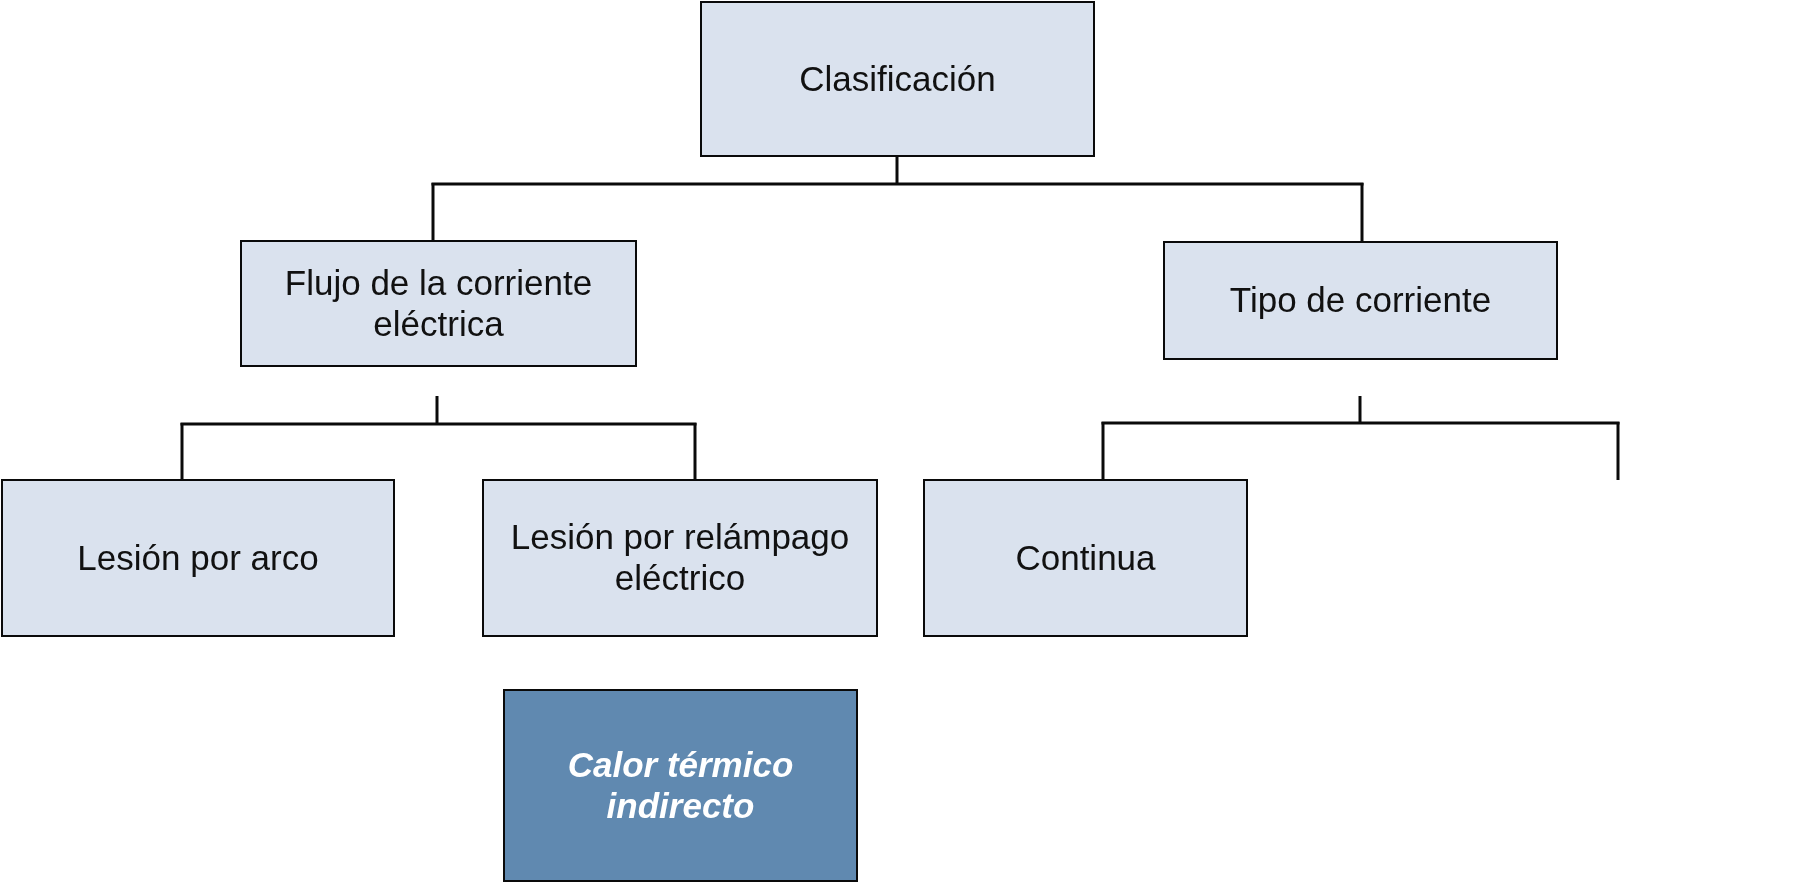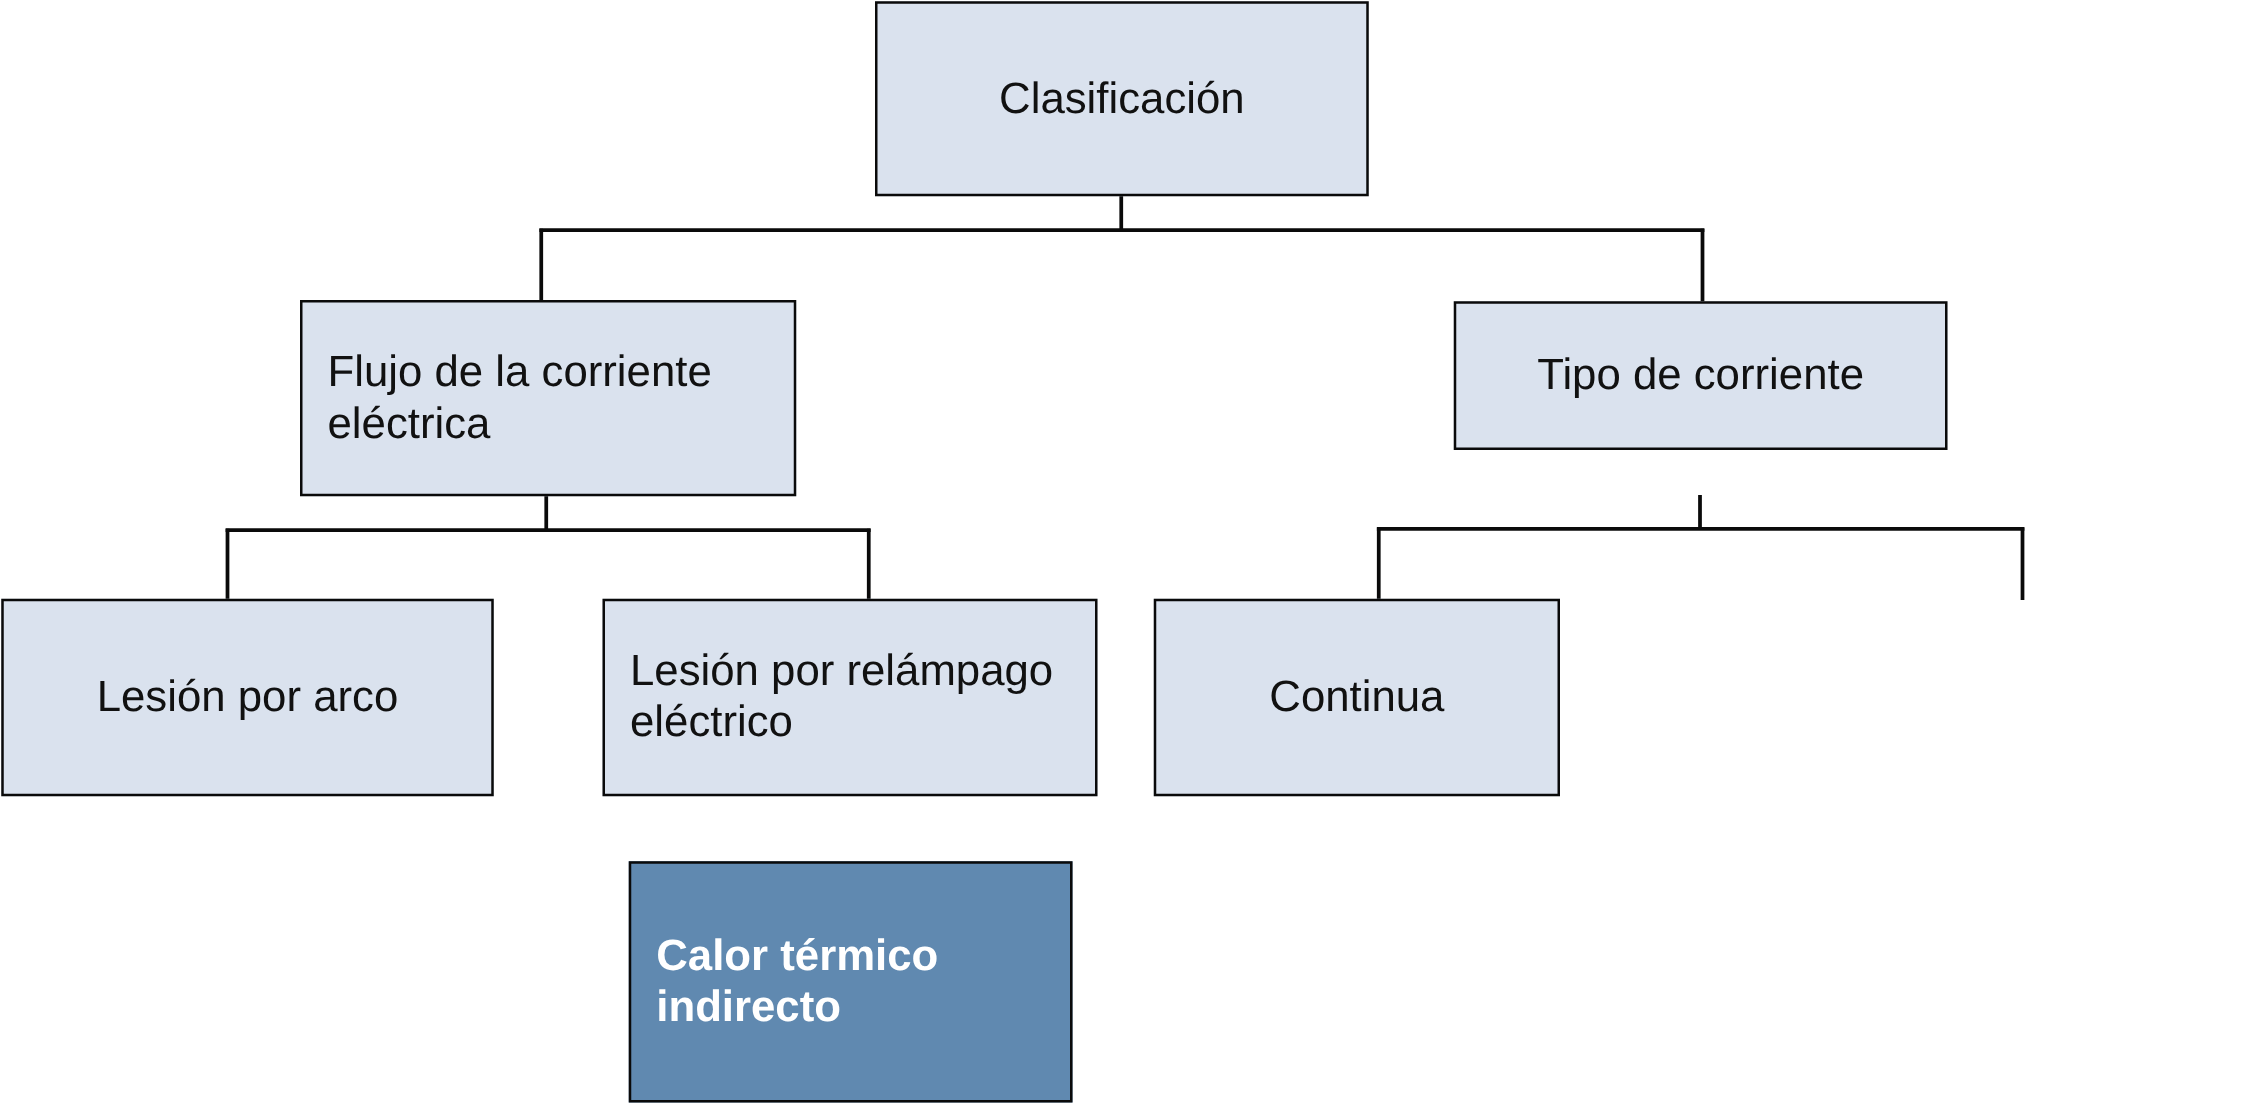--- a/index.html
+++ b/index.html
@@ -29,39 +29,40 @@
   .connectors line{stroke:currentColor;stroke-width:3;}
   .node{
     position:absolute;
     box-sizing:border-box;
     background:var(--node-fill);
     border:2.5px solid var(--node-border);
     color:var(--node-text);
     display:flex;
     align-items:center;
     justify-content:center;
+    text-align:center;
     font-size:35px;
     line-height:1.16;
     padding:8px 20px;
   }
   .note{
     background:var(--note-fill);
     color:var(--note-text);
   }
   .note.bold{font-weight:bold;}
   
   #node-root      {left:700px;  top:1px;   width:395px; height:156px;}
-  #node-flujo     {left:240px;  top:240px; width:397px; height:157px;}
+  #node-flujo     {left:240px;  top:240px; width:397px; height:127px;}
   #node-tipo      {left:1163px; top:241px; width:395px; height:119px;}
   #node-arco      {left:1px;    top:479px; width:394px; height:158px;}
   #node-relampago {left:482px;  top:479px; width:396px; height:158px;}
   #node-continua  {left:923px;  top:479px; width:325px; height:158px;}
   #node-alterna   {left:1405px; top:479px; width:393px; height:158px;}
   #note-arco      {left:20px;   top:689px; width:354px; height:193px;}
-  #note-relampago {left:503px;  top:689px; width:355px; height:193px;}
+  #note-relampago {left:503px;  top:689px; width:355px; height:193px;font-style:italic;}
 </style>
 </head>
 <body>
 
 <div class="canvas">
 
   <svg class="connectors" viewBox="0 0 1800 883" xmlns="http://www.w3.org/2000/svg">
     <g>
       <line x1="897" y1="156" x2="897" y2="185"></line>
       <line x1="431.5" y1="184" x2="1363.5" y2="184"></line>

